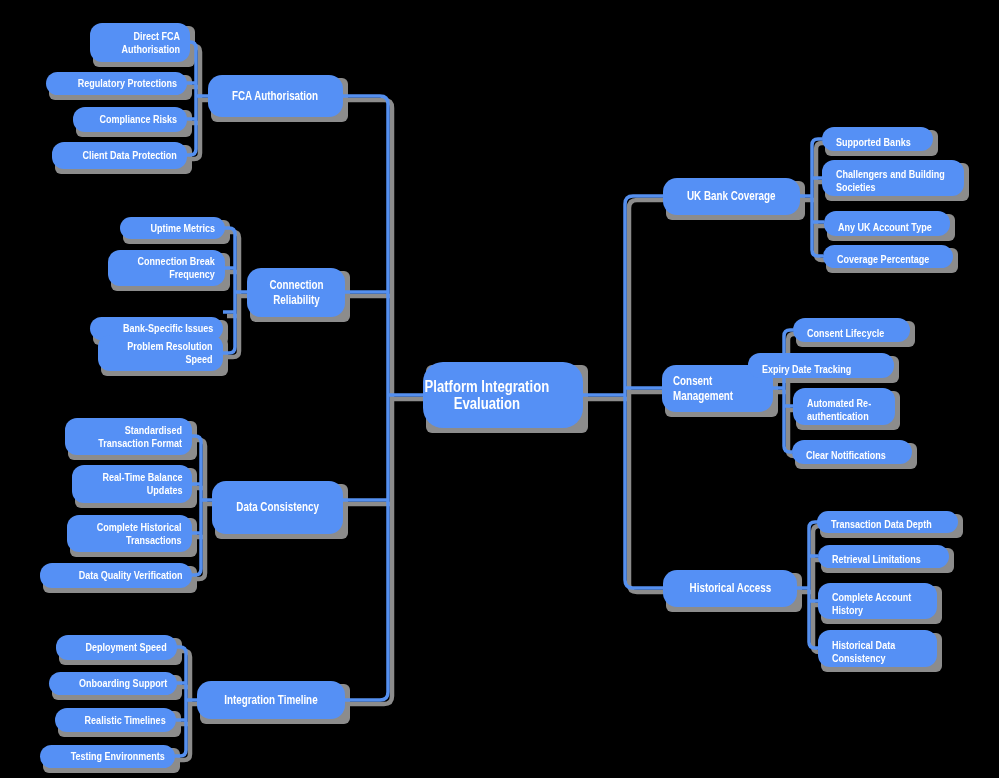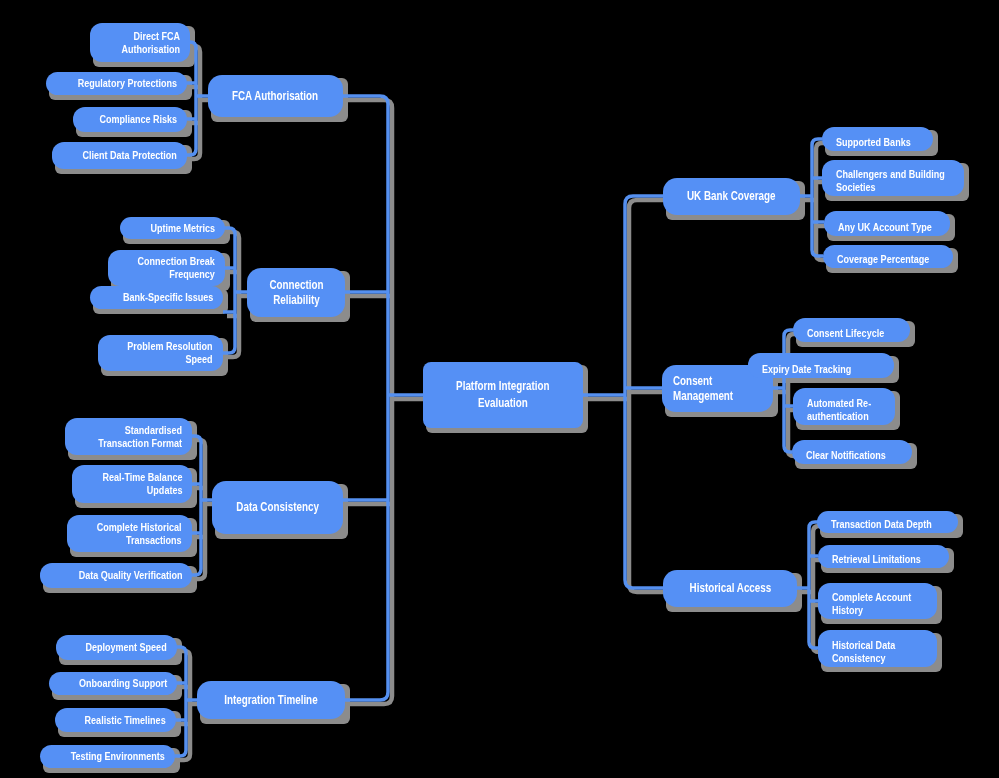--- a/index.html
+++ b/index.html
@@ -24,21 +24,21 @@
   }
   .lbl{display:block;flex:0 0 auto;transform:scaleX(.82);width:122%;}
   .leaf-l{justify-content:flex-end;padding:2px 10px 2px 8px;font-size:11px;line-height:13px;}
   .leaf-l .lbl{text-align:right;transform-origin:100% 50%;}
   .leaf-r{justify-content:flex-start;padding:2px 6px 2px 14px;font-size:11px;line-height:13px;align-items:flex-end;}
   .leaf-r .lbl{text-align:left;transform-origin:0 50%;}
   .parent{justify-content:center;padding:2px 6px;font-size:12px;line-height:15px;border-radius:14px;}
   .parent .lbl{text-align:center;transform-origin:50% 50%;}
   .parent.ltext{justify-content:center;padding-left:20px;}
   .parent.ltext .lbl{text-align:left;transform-origin:0 50%;}
-  .central{justify-content:center;padding:2px 8px;font-size:12px;line-height:17px;border-radius:8px;}
+  .central{justify-content:flex-end;padding:2px 8px;font-size:16px;line-height:17px;border-radius:20px;}
   .central .lbl{text-align:center;transform-origin:50% 50%;}
 </style>
 </head>
 <body>
 
 <svg class="wires" width="999" height="778" viewBox="0 0 999 778">
   <defs>
     <g id="wires">
 
       <path d="M343 96 H380 Q388 96 388 104 V692 Q388 700 380 700 H345"></path>
@@ -129,21 +129,21 @@
 <div class="node leaf-l" style="left:52px;top:142px;width:135px;height:27px">
   <span class="lbl">Client Data Protection</span>
 </div>
 
 <div class="node leaf-l" style="left:120px;top:217px;width:105px;height:22px">
   <span class="lbl">Uptime Metrics</span>
 </div>
 <div class="node leaf-l" style="left:108px;top:250px;width:117px;height:36px">
   <span class="lbl">Connection Break Frequency</span>
 </div>
-<div class="node leaf-l" style="left:90px;top:286px;width:133px;height:23px">
+<div class="node leaf-l" style="left:90px;top:317px;width:133px;height:23px">
   <span class="lbl">Bank-Specific Issues</span>
 </div>
 <div class="node leaf-l" style="left:98px;top:335px;width:125px;height:36px">
   <span class="lbl">Problem Resolution Speed</span>
 </div>
 
 <div class="node leaf-l" style="left:65px;top:418px;width:127px;height:37px">
   <span class="lbl">Standardised Transaction Format</span>
 </div>
 <div class="node leaf-l" style="left:72px;top:465px;width:120px;height:38px">

